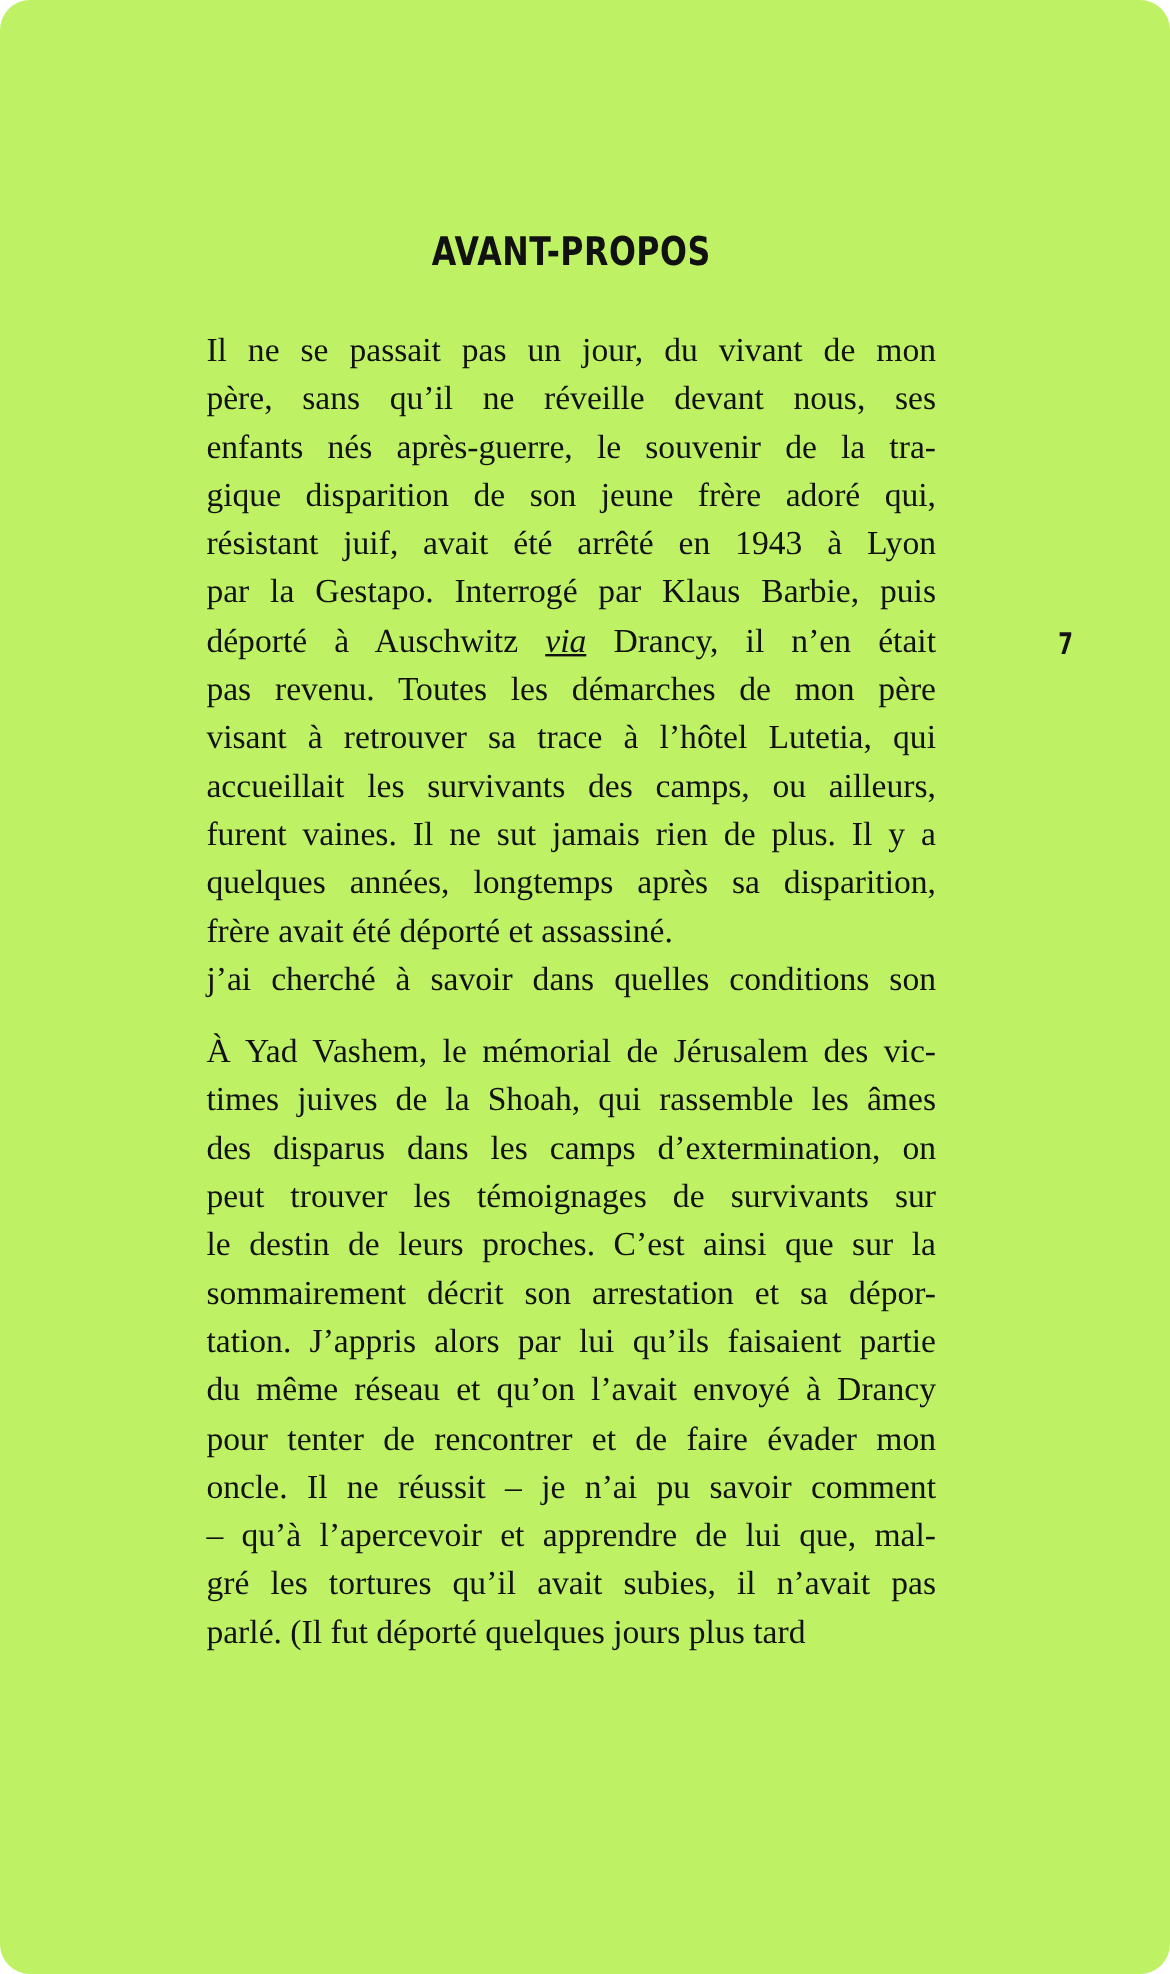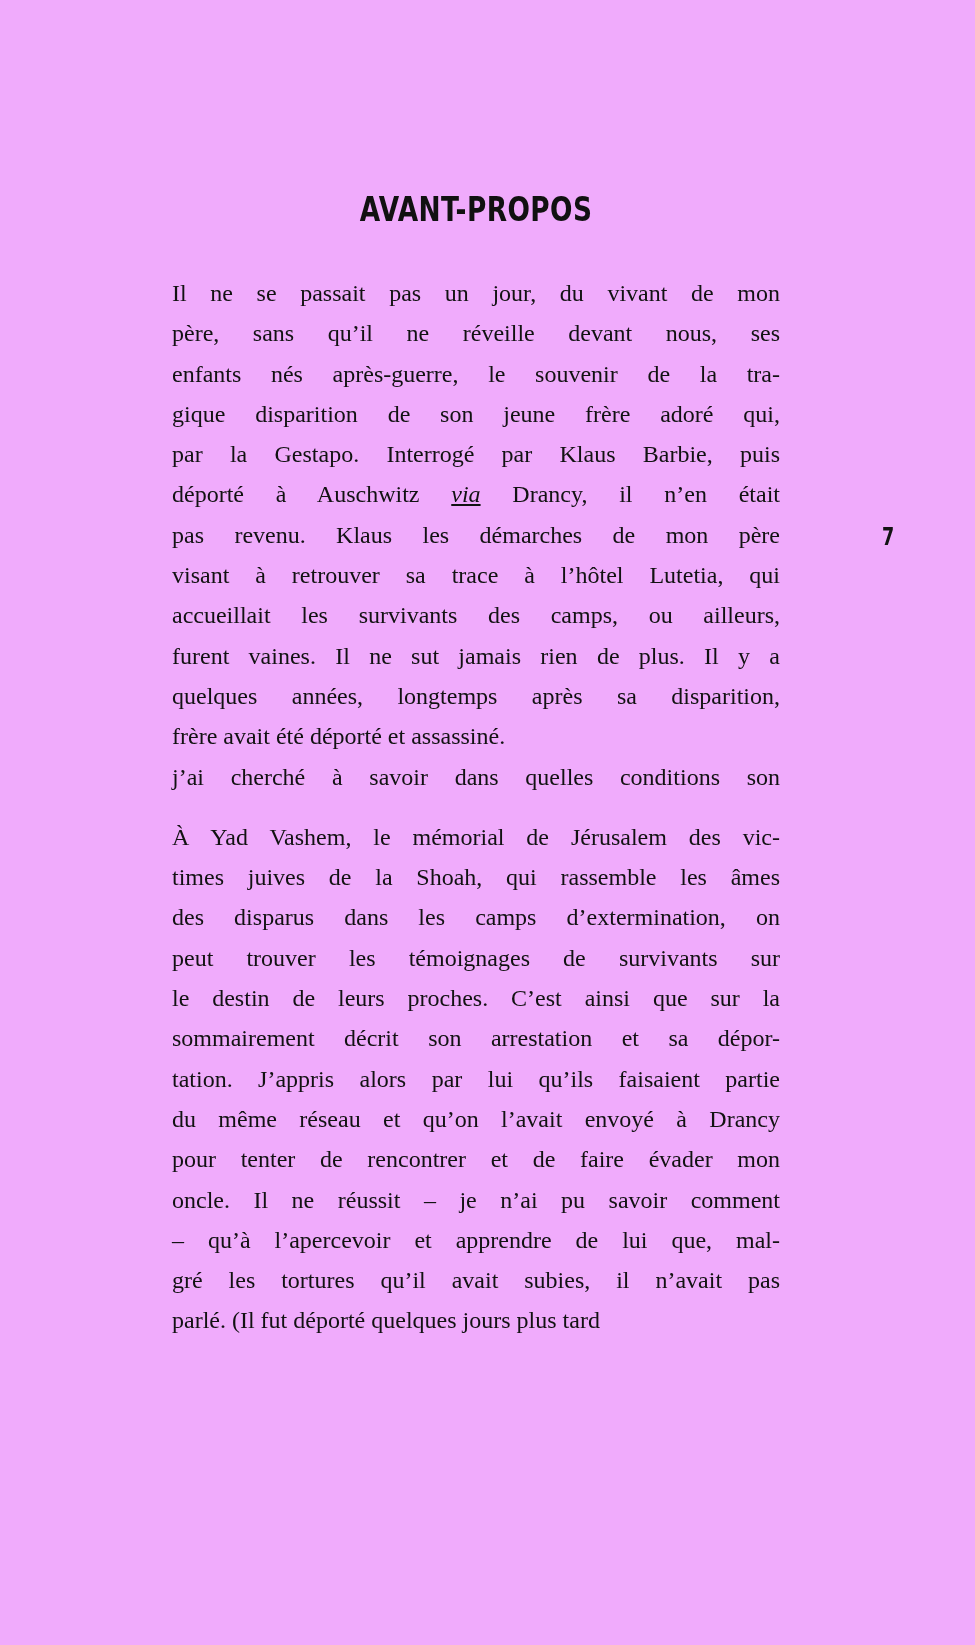--- a/index.html
+++ b/index.html
@@ -12,21 +12,22 @@
     background: #ffffff;
     font-family: "Liberation Serif", "DejaVu Serif", serif;
     overflow: hidden;
     position: relative;
   }
 
   
   #page-sheet {
     position: absolute;
     inset: 0;
-    background: #f0abfc;
+    background: #bef264;
+    border-radius: 25px;
   }
 
   
   #page-folio {
     position: absolute;
     left: 868px;
     top: 524px;
     width: 40px;
     text-align: center;
     font-family: "DejaVu Sans", "Liberation Sans", sans-serif;
@@ -60,21 +61,21 @@
     transform-origin: center center;
     white-space: nowrap;
   }
 
   #body-copy {
     margin-top: 44px;
   }
 
   .para {
     margin: 0;
-    font-size: 24px;
+    font-size: 28px;
     line-height: 40.3px;
     color: #121212;
     text-align: justify;
     text-justify: inter-word;
     font-feature-settings: "onum" 1, "liga" 1;
     font-variant-numeric: oldstyle-nums;
     hyphens: manual;
     -webkit-hyphens: manual;
   }
 
@@ -106,23 +107,24 @@
   <div id="text-column">
 
     <h1 id="chapter-title">AVANT-PROPOS</h1>
 
     <div id="body-copy">
       <p class="para">
           <span class="tline">Il ne se passait pas un jour, du vivant de mon</span>
           <span class="tline">père, sans qu’il ne réveille devant nous, ses</span>
           <span class="tline">enfants nés après-guerre, le souvenir de la tra-</span>
           <span class="tline">gique disparition de son jeune frère adoré qui,</span>
+          <span class="tline">résistant juif, avait été arrêté en 1943 à Lyon</span>
           <span class="tline">par la Gestapo. Interrogé par Klaus Barbie, puis</span>
           <span class="tline">déporté à Auschwitz <em>via</em> Drancy, il n’en était</span>
-          <span class="tline">pas revenu. Klaus les démarches de mon père</span>
+          <span class="tline">pas revenu. Toutes les démarches de mon père</span>
           <span class="tline">visant à retrouver sa trace à l’hôtel Lutetia, qui</span>
           <span class="tline">accueillait les survivants des camps, ou ailleurs,</span>
           <span class="tline">furent vaines. Il ne sut jamais rien de plus. Il y a</span>
           <span class="tline">quelques années, longtemps après sa disparition,</span>
           <span class="tline last">frère avait été déporté et assassiné.</span>
           <span class="tline">j’ai cherché à savoir dans quelles conditions son</span>
         </p>
       <p class="para">
           <span class="tline">À Yad Vashem, le mémorial de Jérusalem des vic-</span>
           <span class="tline">times juives de la Shoah, qui rassemble les âmes</span>

